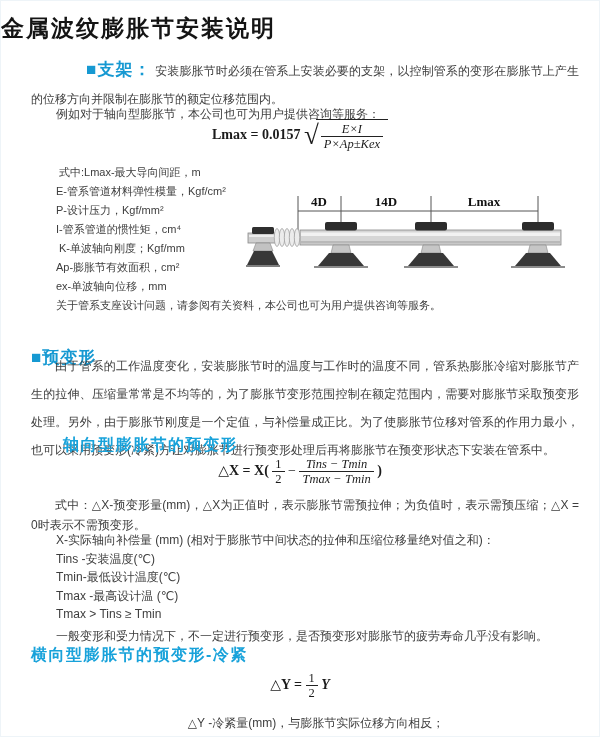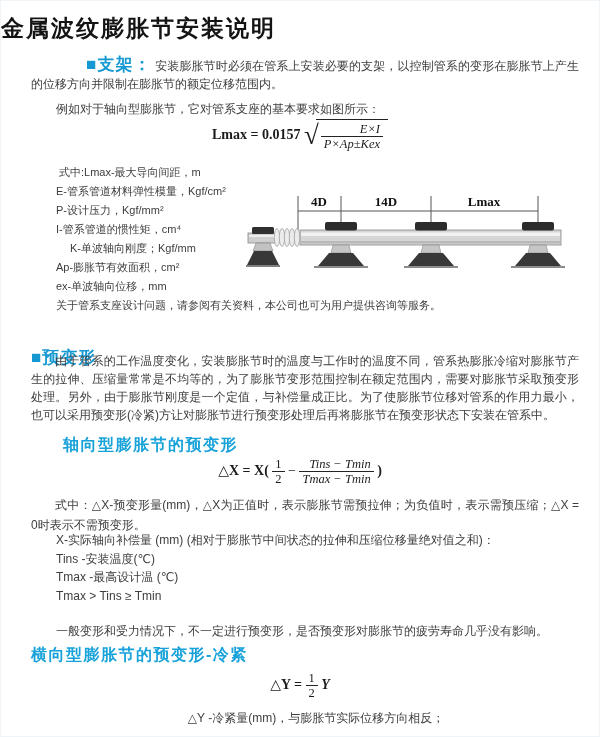--- a/index.html
+++ b/index.html
@@ -7,61 +7,61 @@
   body{
     position:relative;background:#ffffff;overflow:hidden;
     font-family:"Liberation Sans","DejaVu Sans",sans-serif;
     color:#3a3a3a;border:1px solid #eef4f8;
   }
   .abs{position:absolute}
   .page-title{
     left:0;top:12px;width:100%;text-align:left;
     font-size:23px;font-weight:bold;color:#141414;letter-spacing:2px;
   }
-  .body-text{font-size:12px;line-height:18px;text-align:justify;color:#3d3d3d}
+  .body-text{font-size:12px;line-height:28px;text-align:justify;color:#3d3d3d}
   .sec-head{font-size:17px;font-weight:bold;color:#1699d2;letter-spacing:1px}
   .sub-head{font-size:16px;font-weight:bold;color:#18a2da;letter-spacing:1.5px}
   .def-line{font-size:11px;line-height:19px;color:#3d3d3d;white-space:nowrap}
   .formula{
     left:0;width:100%;text-align:center;
     font-family:"Liberation Serif","DejaVu Serif",serif;
     font-size:14px;color:#1b1b1b;
   }
   .f-bold{font-weight:bold}
   .it{font-style:italic}
-  .frac{display:inline-block;vertical-align:middle;text-align:right;line-height:1.15;font-size:12.5px}
+  .frac{display:inline-block;vertical-align:middle;text-align:center;line-height:1.15;font-size:12.5px}
   .frac .fnum{display:block;border-bottom:1px solid #222;padding:0 3px}
   .frac .fden{display:block;padding:0 3px}
   .sqrt-sign{font-size:27px;font-weight:normal;vertical-align:middle;margin-right:-3px;color:#1b1b1b}
   .rooted{display:inline-block;border-top:1.4px solid #222;padding:2px 5px 0 5px;vertical-align:middle}
   .items-block{font-size:12px;color:#3d3d3d}
   .items-block > div{height:18.5px;line-height:18.5px;white-space:nowrap}
 </style>
 </head>
 <body>
 
 <div class="abs page-title">金属波纹膨胀节安装说明</div>
 
 <div class="abs body-text" style="left:30px;top:55px;width:548px;text-indent:55px">
   <span class="sec-head">■支架：</span>
   <span>安装膨胀节时必须在管系上安装必要的支架，以控制管系的变形在膨胀节上产生的位移方向并限制在膨胀节的额定位移范围内。</span>
 </div>
-<div class="abs body-text" style="left:30px;top:99px;width:548px;text-indent:25px">例如对于轴向型膨胀节，它对管系支座的基本要求如图所示：</div>
+<div class="abs body-text" style="left:30px;top:99px;width:548px;text-indent:25px">例如对于轴向型膨胀节，本公司也可为用户提供咨询等服务：</div>
 
 <div class="abs formula" style="top:118px">
   <span class="f-bold">Lmax = 0.0157</span>
   <span class="sqrt-sign">√</span><span class="rooted"><span class="frac"><span class="fnum it">E×I</span><span class="fden it">P×Ap±Kex</span></span></span>
 </div>
 
 <div class="abs" style="left:30px;top:162px">
   <div class="def-line" style="margin-left:28px">式中:Lmax-最大导向间距，m</div>
   <div class="def-line" style="margin-left:25px">E-管系管道材料弹性模量，Kgf/cm²</div>
   <div class="def-line" style="margin-left:25px">P-设计压力，Kgf/mm²</div>
   <div class="def-line" style="margin-left:25px">I-管系管道的惯性矩，cm⁴</div>
-  <div class="def-line" style="margin-left:39px">K-单波轴向刚度；Kgf/mm</div>
+  <div class="def-line" style="margin-left:28px">K-单波轴向刚度；Kgf/mm</div>
   <div class="def-line" style="margin-left:25px">Ap-膨胀节有效面积，cm²</div>
   <div class="def-line" style="margin-left:25px">ex-单波轴向位移，mm</div>
   <div class="def-line" style="margin-left:25px">关于管系支座设计问题，请参阅有关资料，本公司也可为用户提供咨询等服务。</div>
 </div>
 
 <svg class="abs" style="left:245px;top:192px" width="350" height="95" viewBox="0 0 350 95">
 
   <g stroke="#555" stroke-width="1">
     <line x1="52" y1="18" x2="292" y2="18"></line>
     <line x1="52" y1="3" x2="52" y2="37"></line>
@@ -130,20 +130,21 @@
   <span>−</span>
   <span class="frac"><span class="fnum it">Tins − Tmin</span><span class="fden it">Tmax − Tmin</span></span>
   <span class="f-bold">)</span>
 </div>
 
 <div class="abs body-text" style="left:30px;top:494px;width:548px;text-indent:2em;line-height:20px">式中：△X-预变形量(mm)，△X为正值时，表示膨胀节需预拉伸；为负值时，表示需预压缩；△X = 0时表示不需预变形。</div>
 
 <div class="abs items-block" style="left:55px;top:530px">
   <div>X-实际轴向补偿量 (mm) (相对于膨胀节中间状态的拉伸和压缩位移量绝对值之和)：</div>
   <div>Tins -安装温度(℃)</div>
+  <div>Tmin-最低设计温度(℃)</div>
   <div>Tmax -最高设计温 (℃)</div>
   <div>Tmax &gt; Tins ≥ Tmin</div>
 </div>
 
 <div class="abs body-text" style="left:30px;top:621px;width:548px;text-indent:25px">一般变形和受力情况下，不一定进行预变形，是否预变形对膨胀节的疲劳寿命几乎没有影响。</div>
 
 <div class="abs sub-head" style="left:30px;top:644px">横向型膨胀节的预变形-冷紧</div>
 
 <div class="abs formula" style="top:670px">
   <span class="f-bold">△Y =</span>

